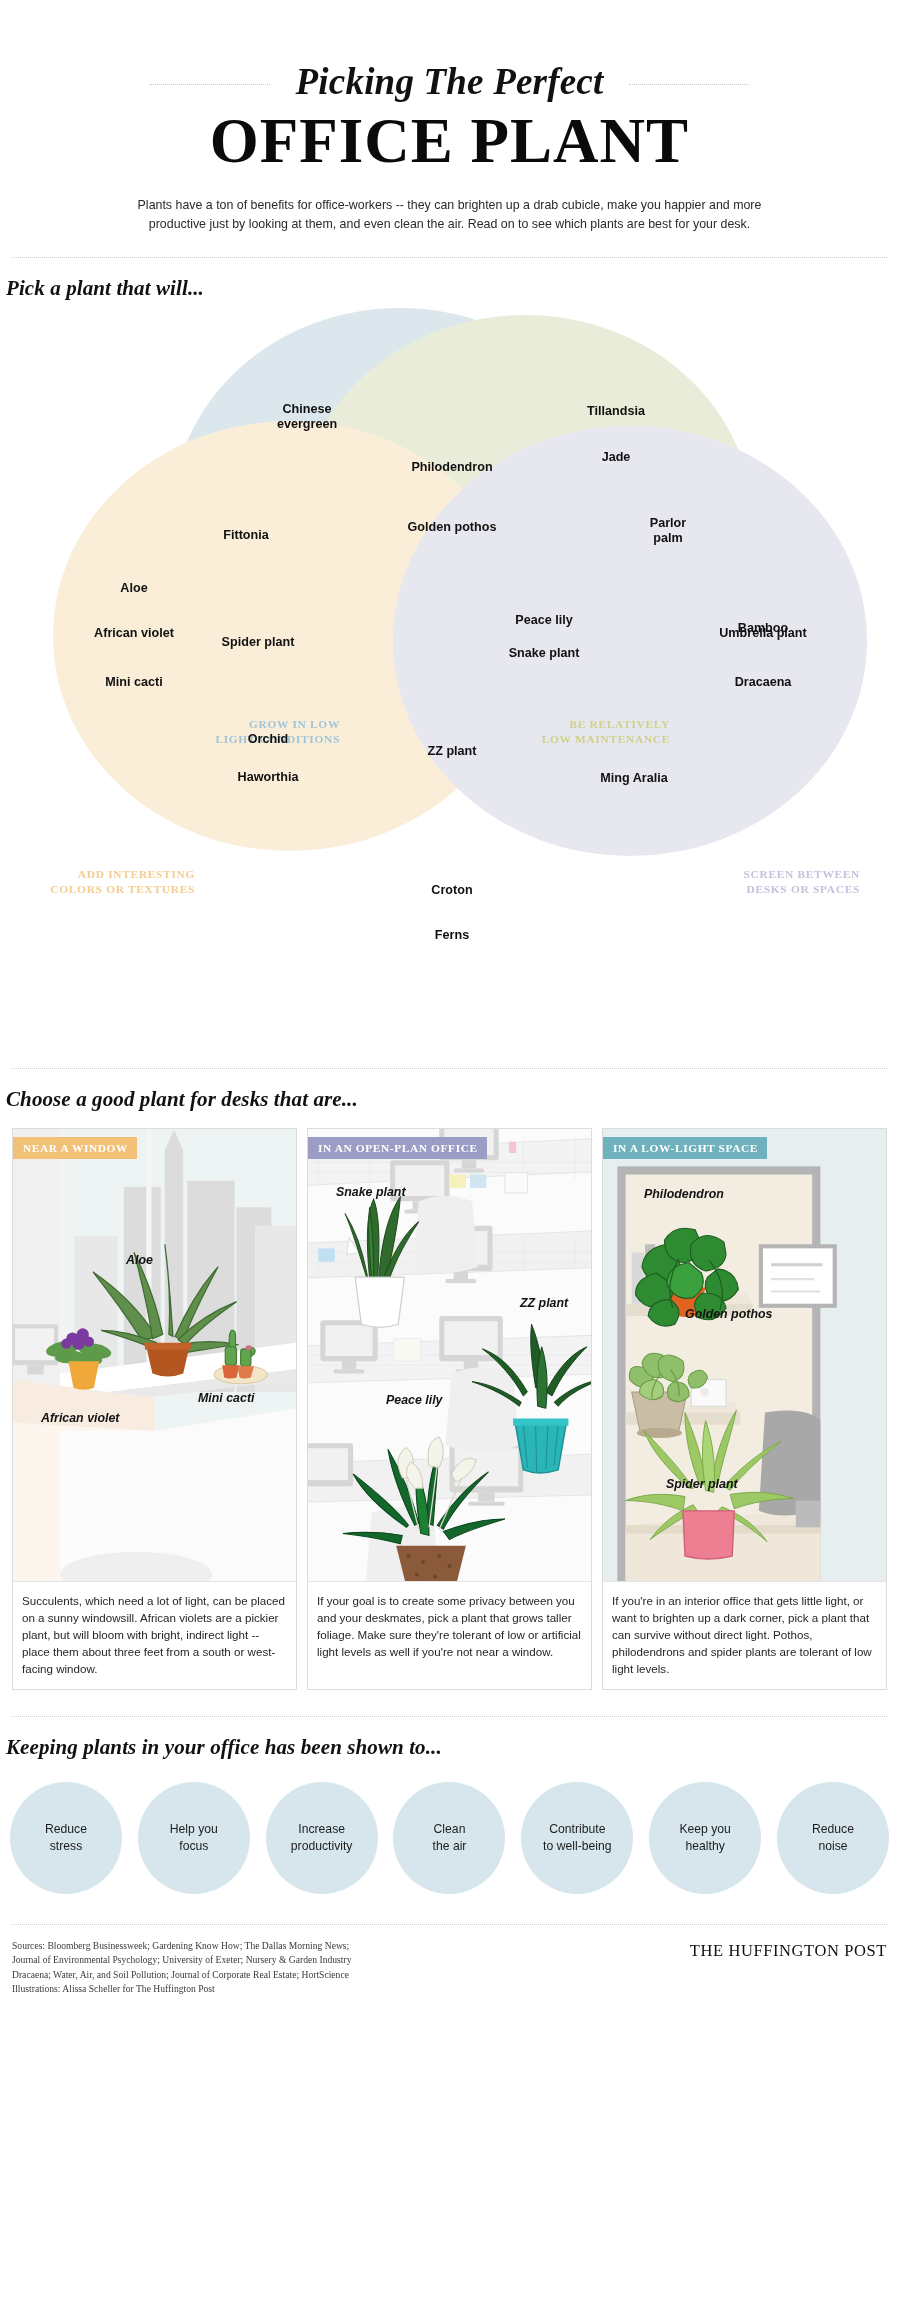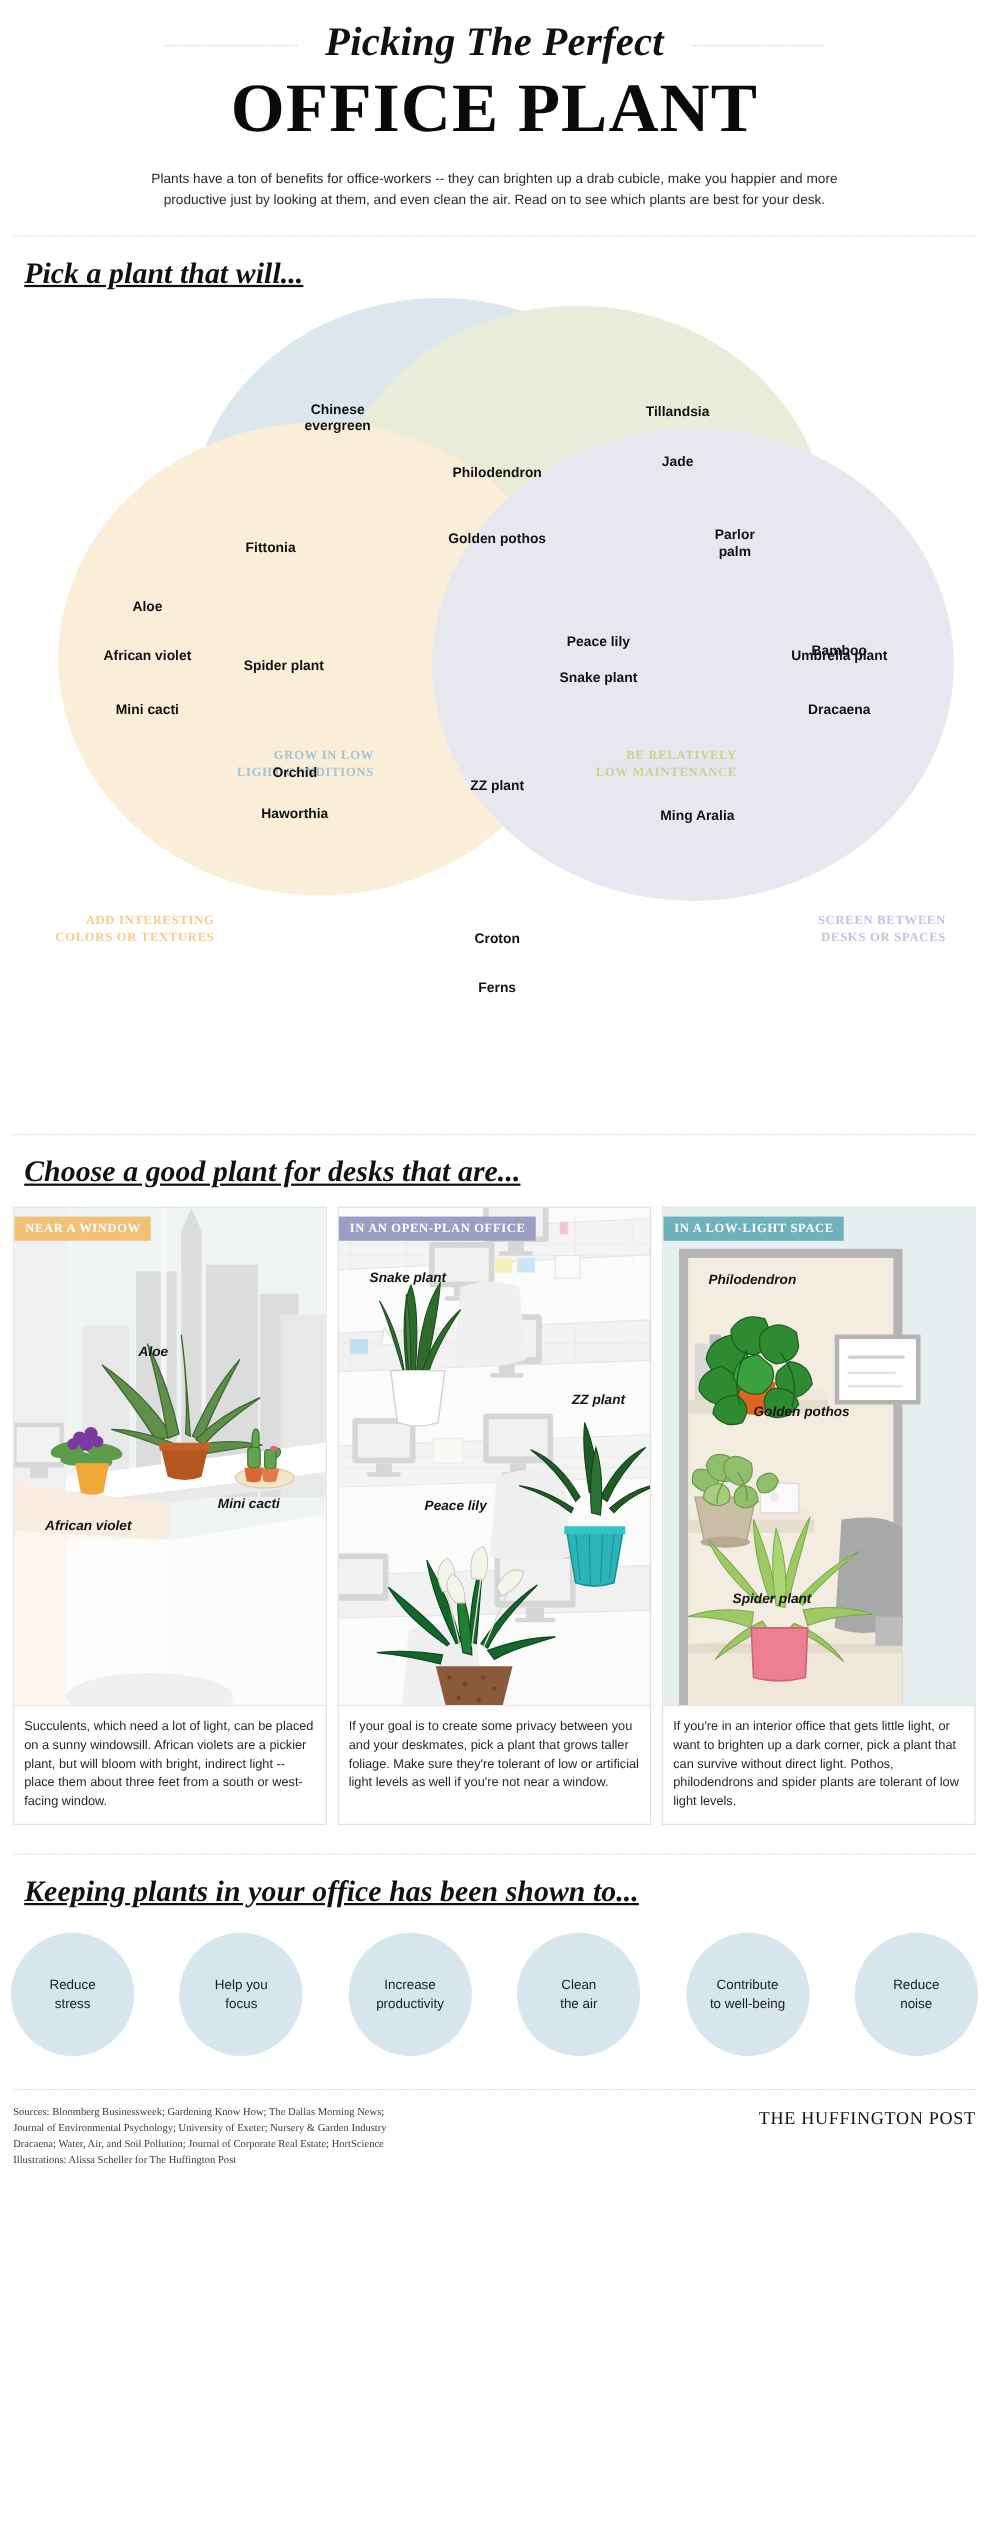--- a/index.html
+++ b/index.html
@@ -15,20 +15,21 @@
     overflow: hidden;
   }
   .page { width: 899px; position: relative; padding: 0 0 0 0; }
 
   
   .header { padding-top: 18px; text-align: center; position: relative; }
   .kicker-wrap {
     position: relative;
     display: block;
     text-align: center;
+    margin-top: 43px;
   }
   .kicker {
     font-family: "Liberation Serif", serif;
     font-style: italic;
     font-weight: bold;
     font-size: 37px;
     letter-spacing: 0.2px;
     color: #111;
     display: inline-block;
     position: relative;
@@ -65,25 +66,24 @@
   .rule {
     border-top: 1px dotted #cfcfcf;
     margin: 22px 12px 0 12px;
   }
 
   
   .sec-head {
     font-family: "Liberation Serif", serif;
     font-style: italic;
     font-weight: bold;
-    font-size: 27px;
+    font-size: 21px;
     color: #111;
-    margin: 18px 0 0 22px;
+    margin: 18px 0 0 6px;
     letter-spacing: 0.1px;
-    text-decoration: underline;
   }
 
   
   .venn-wrap { position: relative; width: 899px; height: 745px; }
   .venn-svg { position: absolute; left: 0; top: 0; }
   .venn-label {
     position: absolute;
     font-family: "Liberation Serif", serif;
     font-size: 11.4px;
     font-weight: bold;
@@ -628,20 +628,23 @@
       <div class="benefit" style="background: rgb(214, 230, 236);">
         <div><span>Increase</span><br><span>productivity</span></div>
       </div>
       <div class="benefit" style="background: rgb(214, 230, 236);">
         <div><span>Clean</span><br><span>the air</span></div>
       </div>
       <div class="benefit" style="background: rgb(214, 230, 236);">
         <div><span>Contribute</span><br><span>to well-being</span></div>
       </div>
       <div class="benefit" style="background: rgb(214, 230, 236);">
+        <div><span>Keep you</span><br><span>healthy</span></div>
+      </div>
+      <div class="benefit" style="background: rgb(214, 230, 236);">
         <div><span>Reduce</span><br><span>noise</span></div>
       </div>
     </div>
 
   <div class="rule" style="margin-top:30px;"></div>
 
   <div class="footer">
     <div class="sources">
       <div>Sources: Bloomberg Businessweek; Gardening Know How; The Dallas Morning News;</div>
       <div>Journal of Environmental Psychology; University of Exeter; Nursery &amp; Garden Industry</div>

